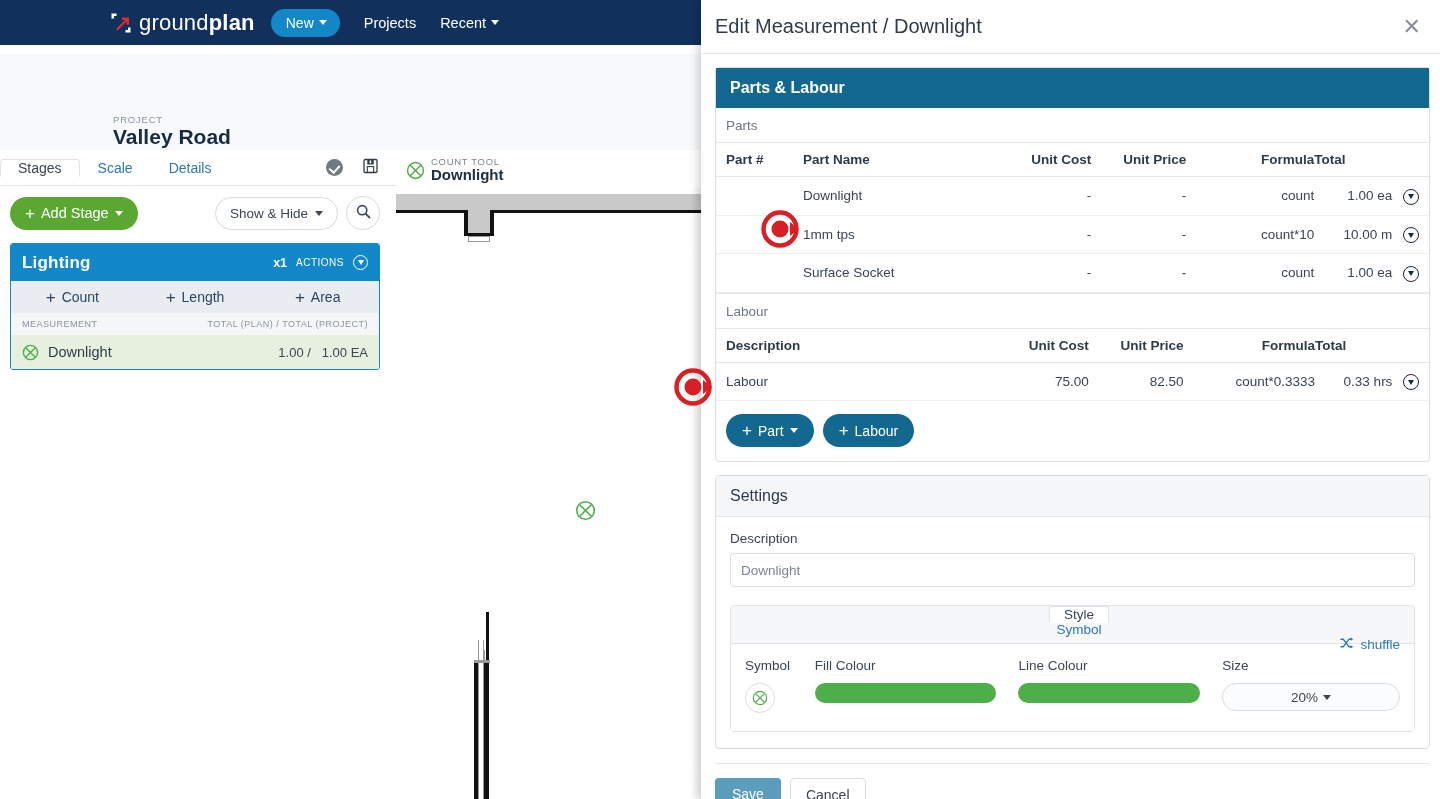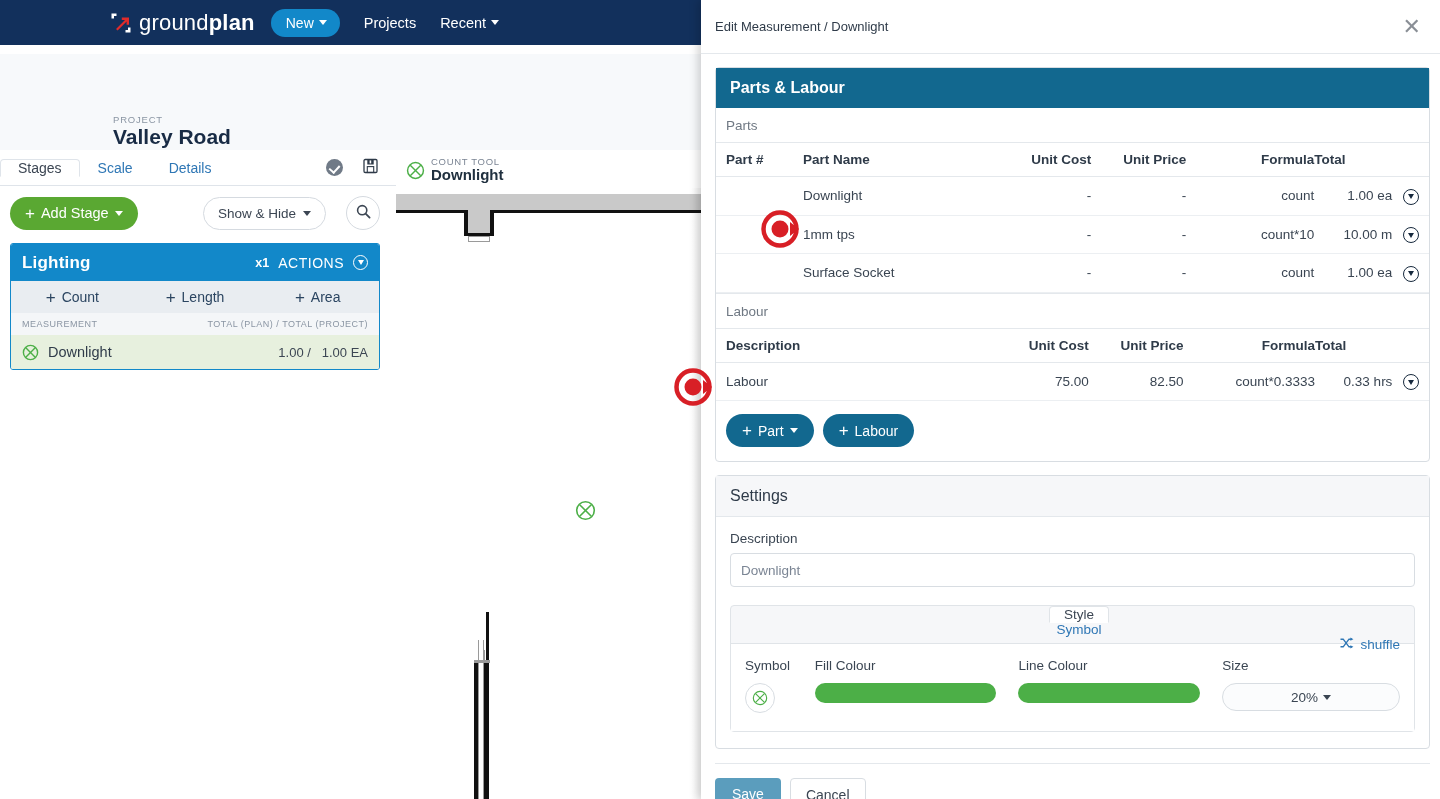--- a/index.html
+++ b/index.html
@@ -66,39 +66,39 @@
   .icon-check-circle::after {
     content:""; position:absolute; left:4.5px; top:4px; width:5px; height:8px;
     border:2px solid #fff; border-top:0; border-left:0; transform: rotate(42deg);
   }
 
   .lp-actions { padding: 10px 16px 0 10px; display:flex; align-items:center; }
   .add-stage {
     background:#5aa832; color:#fff; border-radius:18px; font-size:14.5px;
     padding:8px 15px; display:flex; align-items:center; gap:6px; cursor:pointer;
   }
-  .lp-right-tools { margin-left:auto; display:flex; align-items:center; gap:20px;}
+  .lp-right-tools { margin-left:auto; display:flex; align-items:center; gap:8px;}
   .pill-btn {
     border:1px solid #d5dae0; border-radius:18px; background:#fff; color:#3c4653;
     font-size:13.5px; padding:8px 14px; display:flex; align-items:center; gap:7px; cursor:pointer;
   }
   .round-btn {
     width:34px; height:34px; border:1px solid #d5dae0; border-radius:50%; background:#fff;
     display:flex; align-items:center; justify-content:center; cursor:pointer;
   }
 
   
   .stage-card { margin: 13px 16px 16px 10px; border:1px solid #1288c9; border-radius:3px; overflow:hidden; }
   .stage-head {
     background:#1288c9; color:#fff; height:37px; display:flex; align-items:center; padding: 0 11px;
   }
   .stage-name { font-size:17px; font-weight:700; letter-spacing:.2px;}
   .stage-head-right { margin-left:auto; display:flex; align-items:center; gap:9px; font-size:11px; }
   .stage-mult { font-weight:700; font-size:12.5px;}
-  .actions-lbl { letter-spacing:.5px; font-size:14px; }
+  .actions-lbl { letter-spacing:.5px; font-size:10px; }
   .circle-caret {
     width:15px; height:15px; border-radius:50%; border:1.5px solid currentColor;
     display:flex; align-items:center; justify-content:center;
   }
   .circle-caret i {
     width:0;height:0;border-left:3.5px solid transparent;border-right:3.5px solid transparent;
     border-top:5px solid currentColor; display:block;
   }
   .stage-addrow { background:#e9edf1; height:32px; display:flex; }
   .stage-add-item {
@@ -133,21 +133,21 @@
     background: linear-gradient(to right, rgba(0,0,0,0) 0%, rgba(0,0,0,0.10) 100%);
     pointer-events:none;
   }
 
   
   .rpanel {
     position:absolute; left:701px; top:0; width:739px; height:799px; background:#fff;
     box-shadow: -3px 0 9px rgba(0,0,0,0.18);
   }
   .rp-head { height:54px; border-bottom:1px solid #e4e8ec; display:flex; align-items:center; padding: 0 14px 0 14px; }
-  .rp-title { font-size:13px; color:#2f3b49; margin-left:0px; }
+  .rp-title { font-size:20px; color:#2f3b49; margin-left:0px; }
   .rp-close { margin-left:auto; color:#8a8f96; font-size:22px; line-height:1; cursor:pointer; padding-right:5px;}
 
   .card { margin: 13px 10px 0 14px; border:1px solid #d8dde2; border-radius:4px; background:#fff; }
   .card-head-blue { background:#12688f; color:#fff; font-size:16px; font-weight:600; padding:11px 14px; }
   .card-head-grey { background:#f6f7f9; color:#2f3b49; font-size:16px; padding:11px 14px; border-bottom:1px solid #e4e8ec;}
 
   .sec-label { padding:10px 14px 9px 10px; font-size:13.5px; color:#6f7883; border-bottom:1px solid #e4e8ec;}
   table.pt { width:100%; border-collapse:collapse; }
   table.pt th {
     font-size:13.5px; color:#2f3b49; font-weight:700; padding:9px 0; border-bottom:1px solid #e4e8ec;

